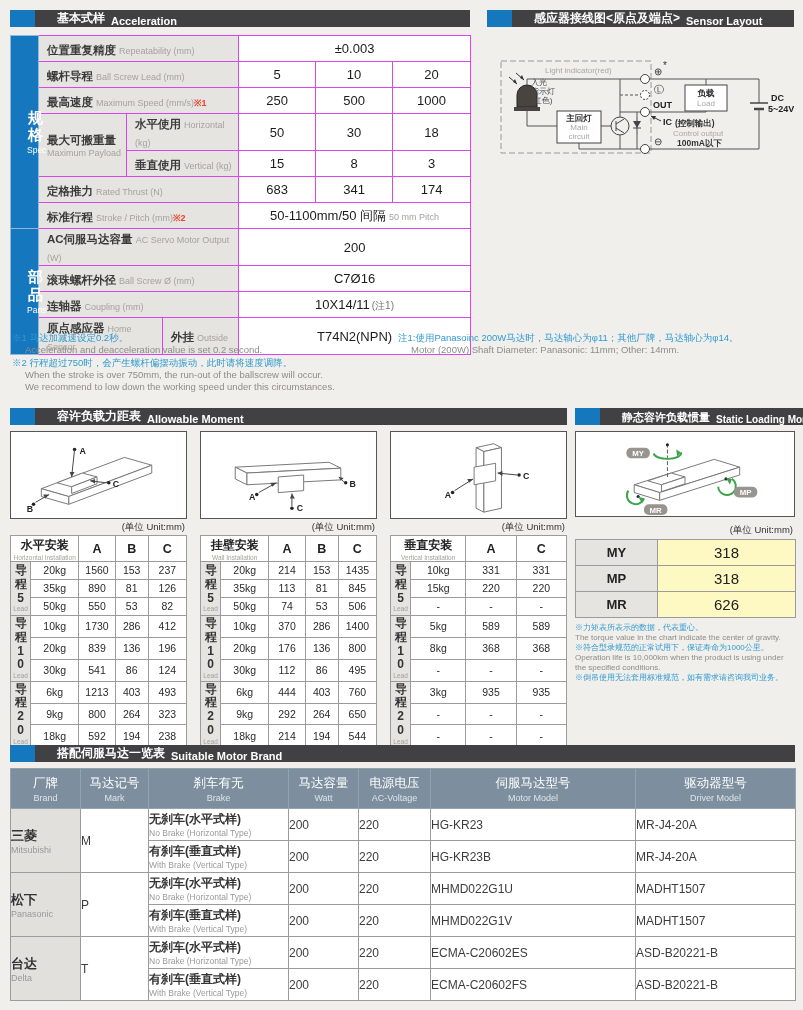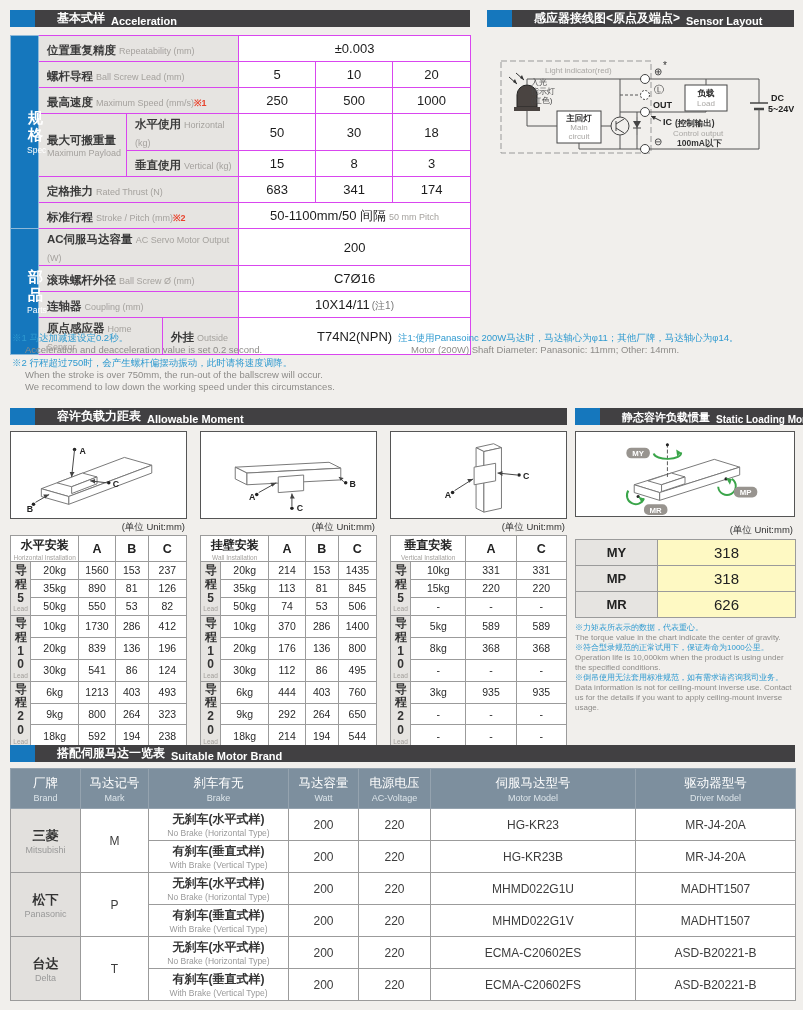--- a/index.html
+++ b/index.html
@@ -73,21 +73,21 @@
   .stbl td.sv{background:#fef9c3;font-size:15px;color:#222}
   .snotes{margin-top:5px;font-size:8px;line-height:1.25}
   .snotes .note-en{padding-left:0}
 
   
   .motor-section{position:absolute;left:10px;top:745px;width:785px}
   .motor{width:785px;margin-top:6px;border:1.5px solid #555;table-layout:fixed;background:#fff}
   .motor th{background:#7d8f9e;color:#fff;height:40px;border:1px solid #95a3af;font-weight:normal}
   .motor th .cn{font-size:12.5px;font-weight:normal}
   .motor th .en{font-size:9px;color:#dde5ea;margin-top:1px}
-  .motor td{border:1px solid #9b9b9b;height:32px;text-align:center;vertical-align:middle;font-size:12px;color:#3c3c3c}
+  .motor td{border:1px solid #9b9b9b;height:32px;text-align:left;vertical-align:middle;font-size:12px;color:#3c3c3c}
   .motor td.brand-cell{background:#e2e0dd}
   .brand-cell .cn{font-size:13px;font-weight:bold;color:#333}
   .brand-cell .en{font-size:9px;color:#999}
   .motor td.brake .cn{font-size:12px;font-weight:bold;color:#333}
   .motor td.brake .en{font-size:8.5px;color:#999}
   .motor tr.brand-sep td{border-top:1.5px solid #555}
 </style>
 </head>
 <body>
 
@@ -650,21 +650,20 @@
         </tr>
       </tbody>
   </table>
 
   <div class="snotes" id="static-notes">
       <div class="note-cn">※力矩表所表示的数据，代表重心。</div>
       <div class="note-en">The torque value in the chart indicate the center of gravity.</div>
       <div class="note-cn">※符合型录规范的正常试用下，保证寿命为1000公里。</div>
       <div class="note-en">Operation life is 10,000km when the product is using under the specified conditions.</div>
       <div class="note-cn">※倒吊使用无法套用标准规范，如有需求请咨询我司业务。</div>
-      <div class="note-en">Data information is not for ceiling-mount inverse use. Contact us for the details if you want to apply ceiling-mount inverse usage.</div>
     </div>
 </div>
 
 <div class="motor-section">
   <div class="sec-head">
     <div class="sq"></div>
     <div class="bar">
       <span class="cn">搭配伺服马达一览表</span>
       <span class="en">Suitable Motor Brand</span>
     </div>

